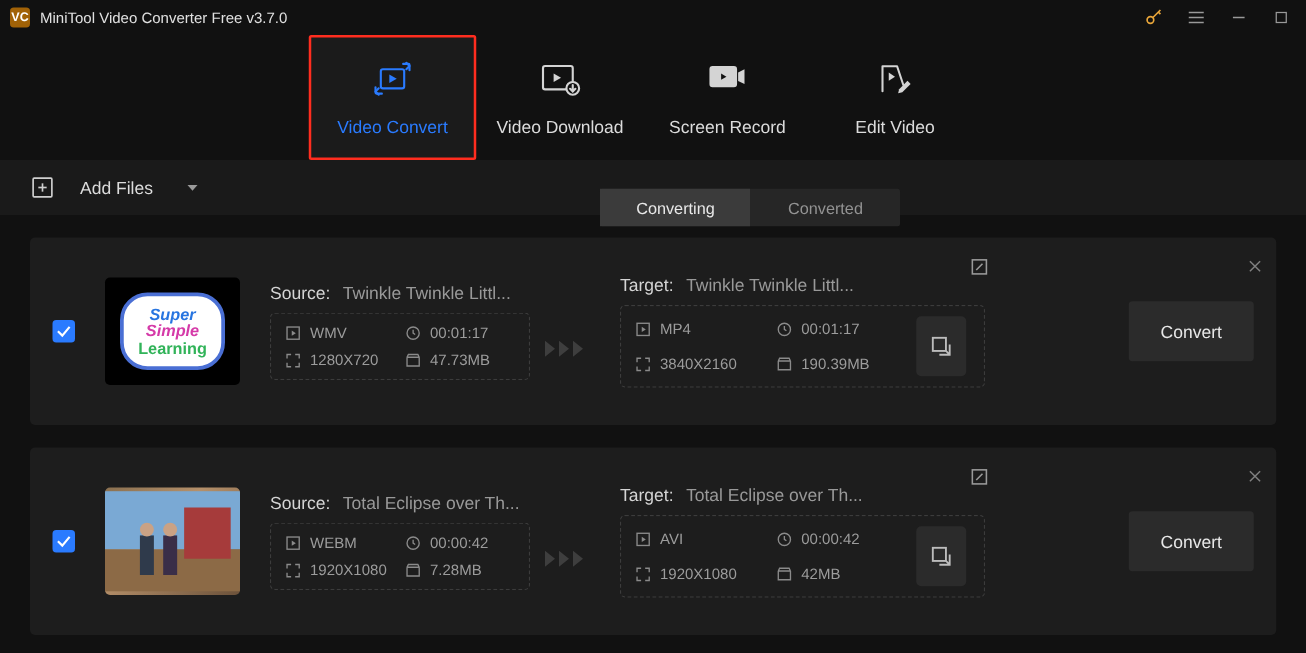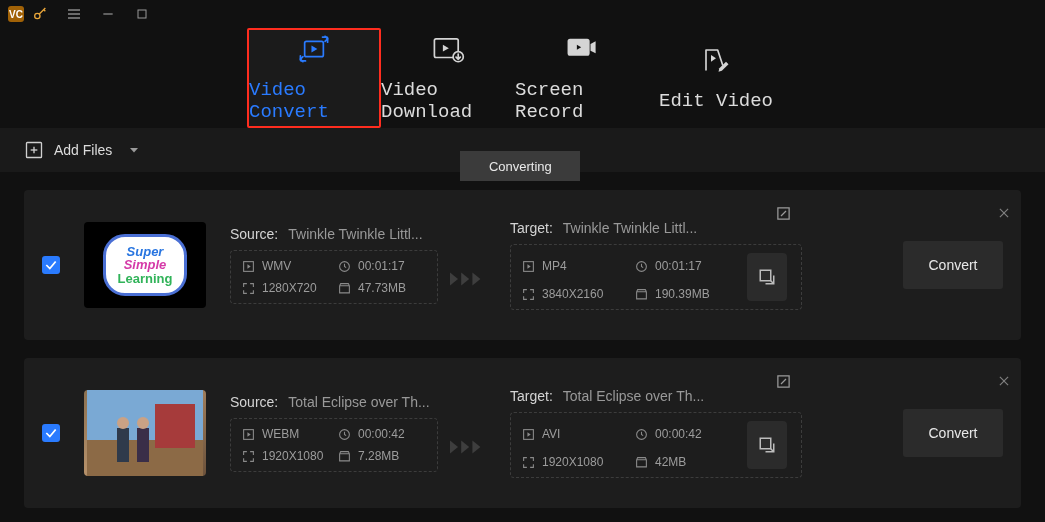--- a/index.html
+++ b/index.html
@@ -52,31 +52,31 @@
     color: #dcdcdc;
     cursor: pointer;
     position: relative;
   }
   .nav-item.active {
     background: #1b1b1b;
     color: #2a7bff;
     border: 2px solid #ff2d1f;
     border-radius: 2px;
   }
-  .nav-item .label { font-size: 19px; font-family: Liberation Mono, monospace; }
+  .nav-item .label { font-size: 14px; }
   .nav-icon { height: 32px; display:flex; align-items:center; justify-content:center;}
   
   .toolbar {
     height: 44px;
     background: #1a1a1a;
     display: flex;
     align-items: center;
     padding: 0 24px;
   }
-  .addfiles { display:flex; align-items:center; gap:10px; color:#dcdcdc; font-size:14px;}
+  .addfiles { display:flex; align-items:center; gap:20px; color:#dcdcdc; font-size:14px;}
   .addfiles .ic { display:flex;}
   .addfiles .chev { margin-left: 6px;}
   .tabgroup {
     margin-left: 320px;
     display: flex;
     background: #262626;
     border-radius: 2px;
     margin-top: 32px;
   }
   .tab {
@@ -103,21 +103,21 @@
     padding: 0 18px;
   }
   .chk {
     width: 18px; height: 18px;
     background: #2a7bff;
     border-radius: 3px;
     display:flex;align-items:center;justify-content:center;
     margin-right: 24px;
   }
   .thumb {
-    width: 122px; height: 86px;
+    width: 108px; height: 86px;
     border-radius: 4px;
     margin-right: 24px;
     display:flex;align-items:center;justify-content:center;
     overflow:hidden;
     flex-shrink: 0;
   }
   .thumb.t1 { background: #000; }
   .thumb.t1 .badge {
     background: #fff;
     border: 3px solid #4a6fd4;
@@ -144,21 +144,21 @@
   .block-title .val { color:#999; overflow:hidden; text-overflow:ellipsis; white-space:nowrap;}
   .meta-box {
     border: 1px dashed #3c3c3c;
     border-radius: 4px;
     padding: 8px 10px;
     display: grid;
     grid-template-columns: 1fr 1fr;
     gap: 8px 6px;
   }
   .meta-box.with-popout { grid-template-columns: 1fr 1fr 44px; }
-  .meta { display:flex; align-items:flex-end; gap:7px; color:#9c9c9c; font-size:12px;}
+  .meta { display:flex; align-items:center; gap:7px; color:#9c9c9c; font-size:12px;}
   .meta .mi { width:14px; height:14px; display:flex; align-items:center; justify-content:center; flex-shrink:0;}
   .popout {
     grid-row: 1 / span 2;
     grid-column: 3;
     width: 40px; height: 48px;
     background: #2b2b2b;
     border-radius: 4px;
     display:flex;align-items:center;justify-content:center;
     align-self:center;
   }
@@ -199,20 +199,21 @@
     font-weight:500;
   }
 </style>
 </head>
 <body>
 
 <div class="titlebar">
   <div class="app-logo">
       <span>VC</span>
     </div>
+  <div class="app-title">MiniTool Video Converter Free v3.7.0</div>
   <div class="titlebar-ctrls">
     <span class="ic">
       <svg width="16" height="16" viewBox="0 0 24 24" fill="none" stroke="#e9a63a" stroke-width="2">
           <circle cx="8" cy="15" r="4"></circle>
           <path d="M11 12l9-9M17 5l3 3"></path>
         </svg>
     </span>
     <span class="ic">
       <svg width="16" height="16" viewBox="0 0 24 24" stroke="#999" stroke-width="2">
           <line x1="3" y1="6" x2="21" y2="6"></line>
@@ -291,20 +292,21 @@
     </span>
     <span>Add Files</span>
     <span class="ic chev">
       <svg width="12" height="12" viewBox="0 0 24 24" fill="#9a9a9a">
           <polygon points="4,8 20,8 12,17"></polygon>
         </svg>
     </span>
   </div>
   <div class="tabgroup">
     <div class="tab active">Converting</div>
+    <div class="tab">Converted</div>
   </div>
 </div>
 
 <div class="list">
 
   <div class="card">
     <div class="chk">
       <svg width="14" height="14" viewBox="0 0 24 24" fill="none" stroke="#fff" stroke-width="3">
           <polyline points="4,12 10,18 20,6"></polyline>
         </svg>

